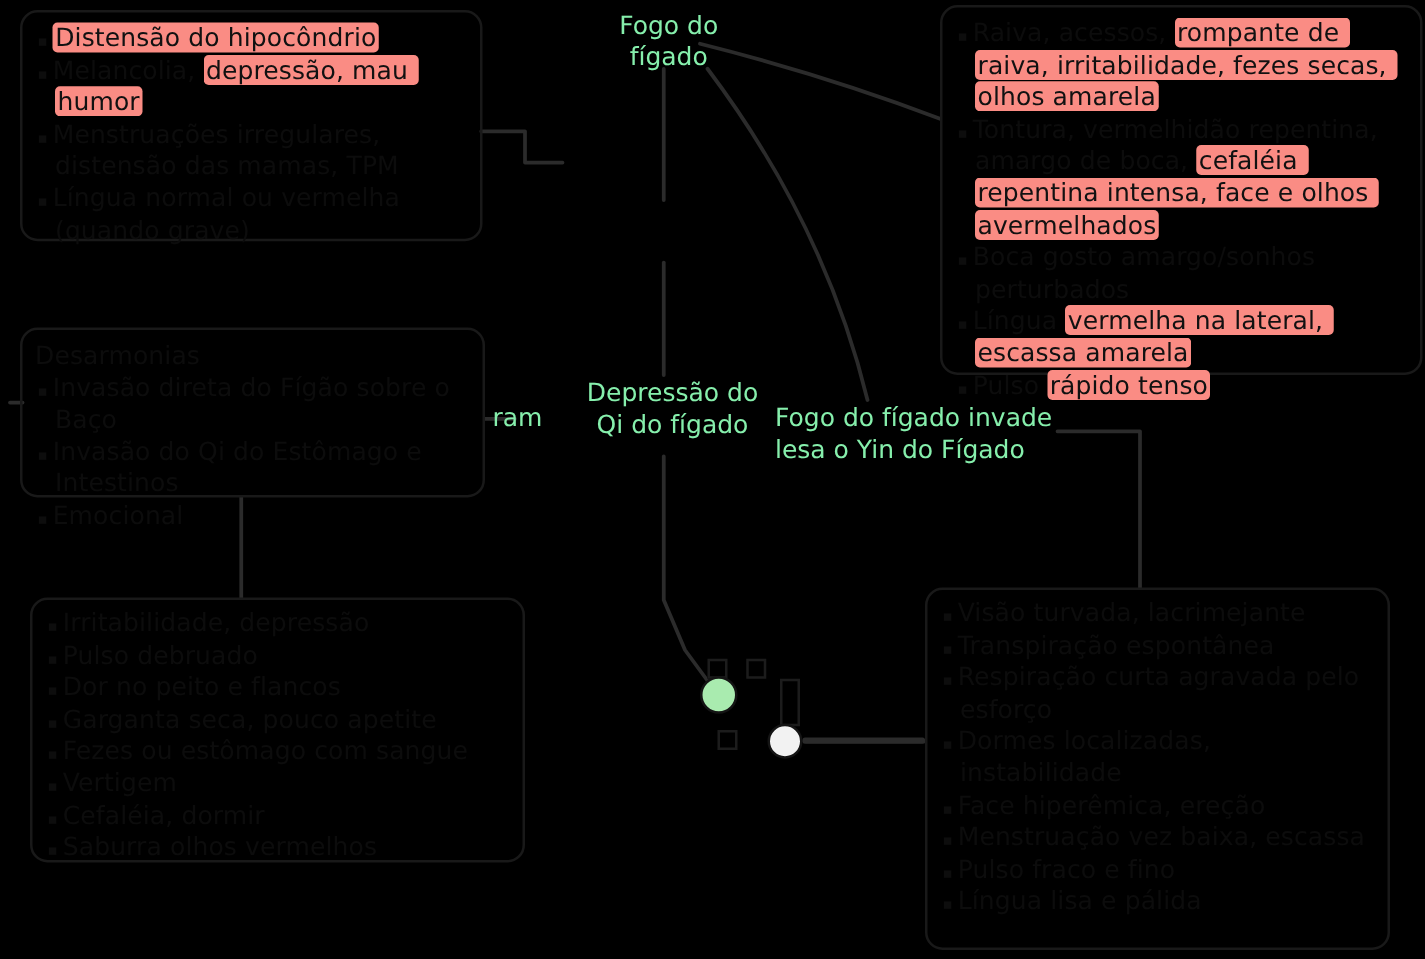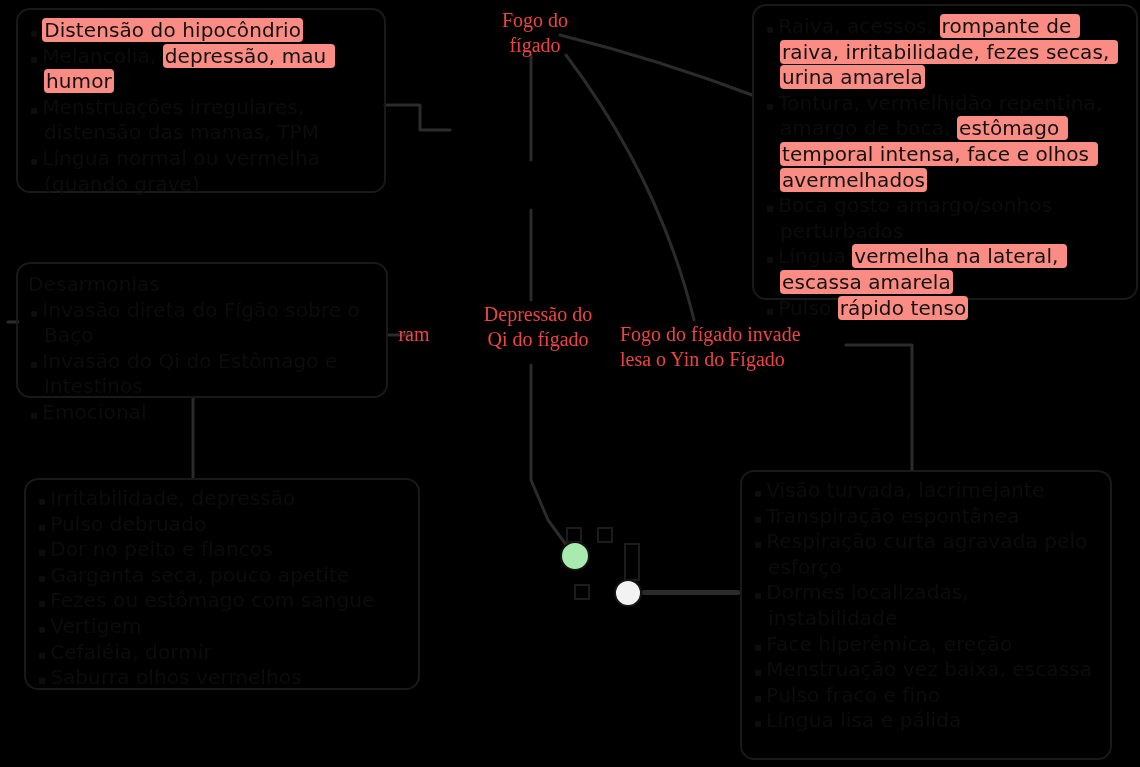--- a/index.html
+++ b/index.html
@@ -43,24 +43,23 @@
     border-radius:4px;
     padding:0 2px;
     box-decoration-break:clone;
     -webkit-box-decoration-break:clone;
   }
   .dim{color:#0c0c0c;}
   .node-title{
     position:absolute;
     font-size:20px;
     line-height:1.25;
-    color:#ef4444;
+    color:#86efac;
     text-align:center;
     white-space:pre-line;
-    font-family:Liberation Serif, serif;
   }
   .circle-node{
     position:absolute;
     border-radius:50%;
     box-sizing:border-box;
     border:2px solid #141414;
   }
   .handle{
     position:absolute;
     width:16px;height:16px;
@@ -126,22 +125,22 @@
     <span class="line bullet"><span class="dim">Pulso debruado</span></span>
     <span class="line bullet"><span class="dim">Dor no peito e flancos</span></span>
     <span class="line bullet"><span class="dim">Garganta seca, pouco apetite</span></span>
     <span class="line bullet"><span class="dim">Fezes ou estômago com sangue</span></span>
     <span class="line bullet"><span class="dim">Vertigem</span></span>
     <span class="line bullet"><span class="dim">Cefaléia, dormir</span></span>
     <span class="line bullet"><span class="dim">Saburra olhos vermelhos</span></span>
   </div>
 
   <div class="node-box" style="left:752px;top:4px;width:386px;height:296px;">
-    <span class="line bullet"><span class="dim">Raiva, acessos, </span><span class="hl">rompante de raiva, irritabilidade, fezes secas, urina amarela</span></span>
-    <span class="line bullet"><span class="dim">Tontura, vermelhidão repentina, amargo de boca, </span><span class="hl">estômago temporal intensa, face e olhos avermelhados</span></span>
+    <span class="line bullet"><span class="dim">Raiva, acessos, </span><span class="hl">rompante de raiva, irritabilidade, fezes secas, olhos amarela</span></span>
+    <span class="line bullet"><span class="dim">Tontura, vermelhidão repentina, amargo de boca, </span><span class="hl">cefaléia repentina intensa, face e olhos avermelhados</span></span>
     <span class="line bullet"><span class="dim">Boca gosto amargo/sonhos perturbados</span></span>
     <span class="line bullet"><span class="dim">Língua </span><span class="hl">vermelha na lateral, escassa amarela</span></span>
     <span class="line bullet"><span class="dim">Pulso </span><span class="hl">rápido tenso</span></span>
   </div>
 
   <div class="node-box" style="left:740px;top:470px;width:372px;height:290px;padding-top:6px;">
     <span class="line bullet"><span class="dim">Visão turvada, lacrimejante</span></span>
     <span class="line bullet"><span class="dim">Transpiração espontânea</span></span>
     <span class="line bullet"><span class="dim">Respiração curta agravada pelo esforço</span></span>
     <span class="line bullet"><span class="dim">Dormes localizadas, instabilidade</span></span>

